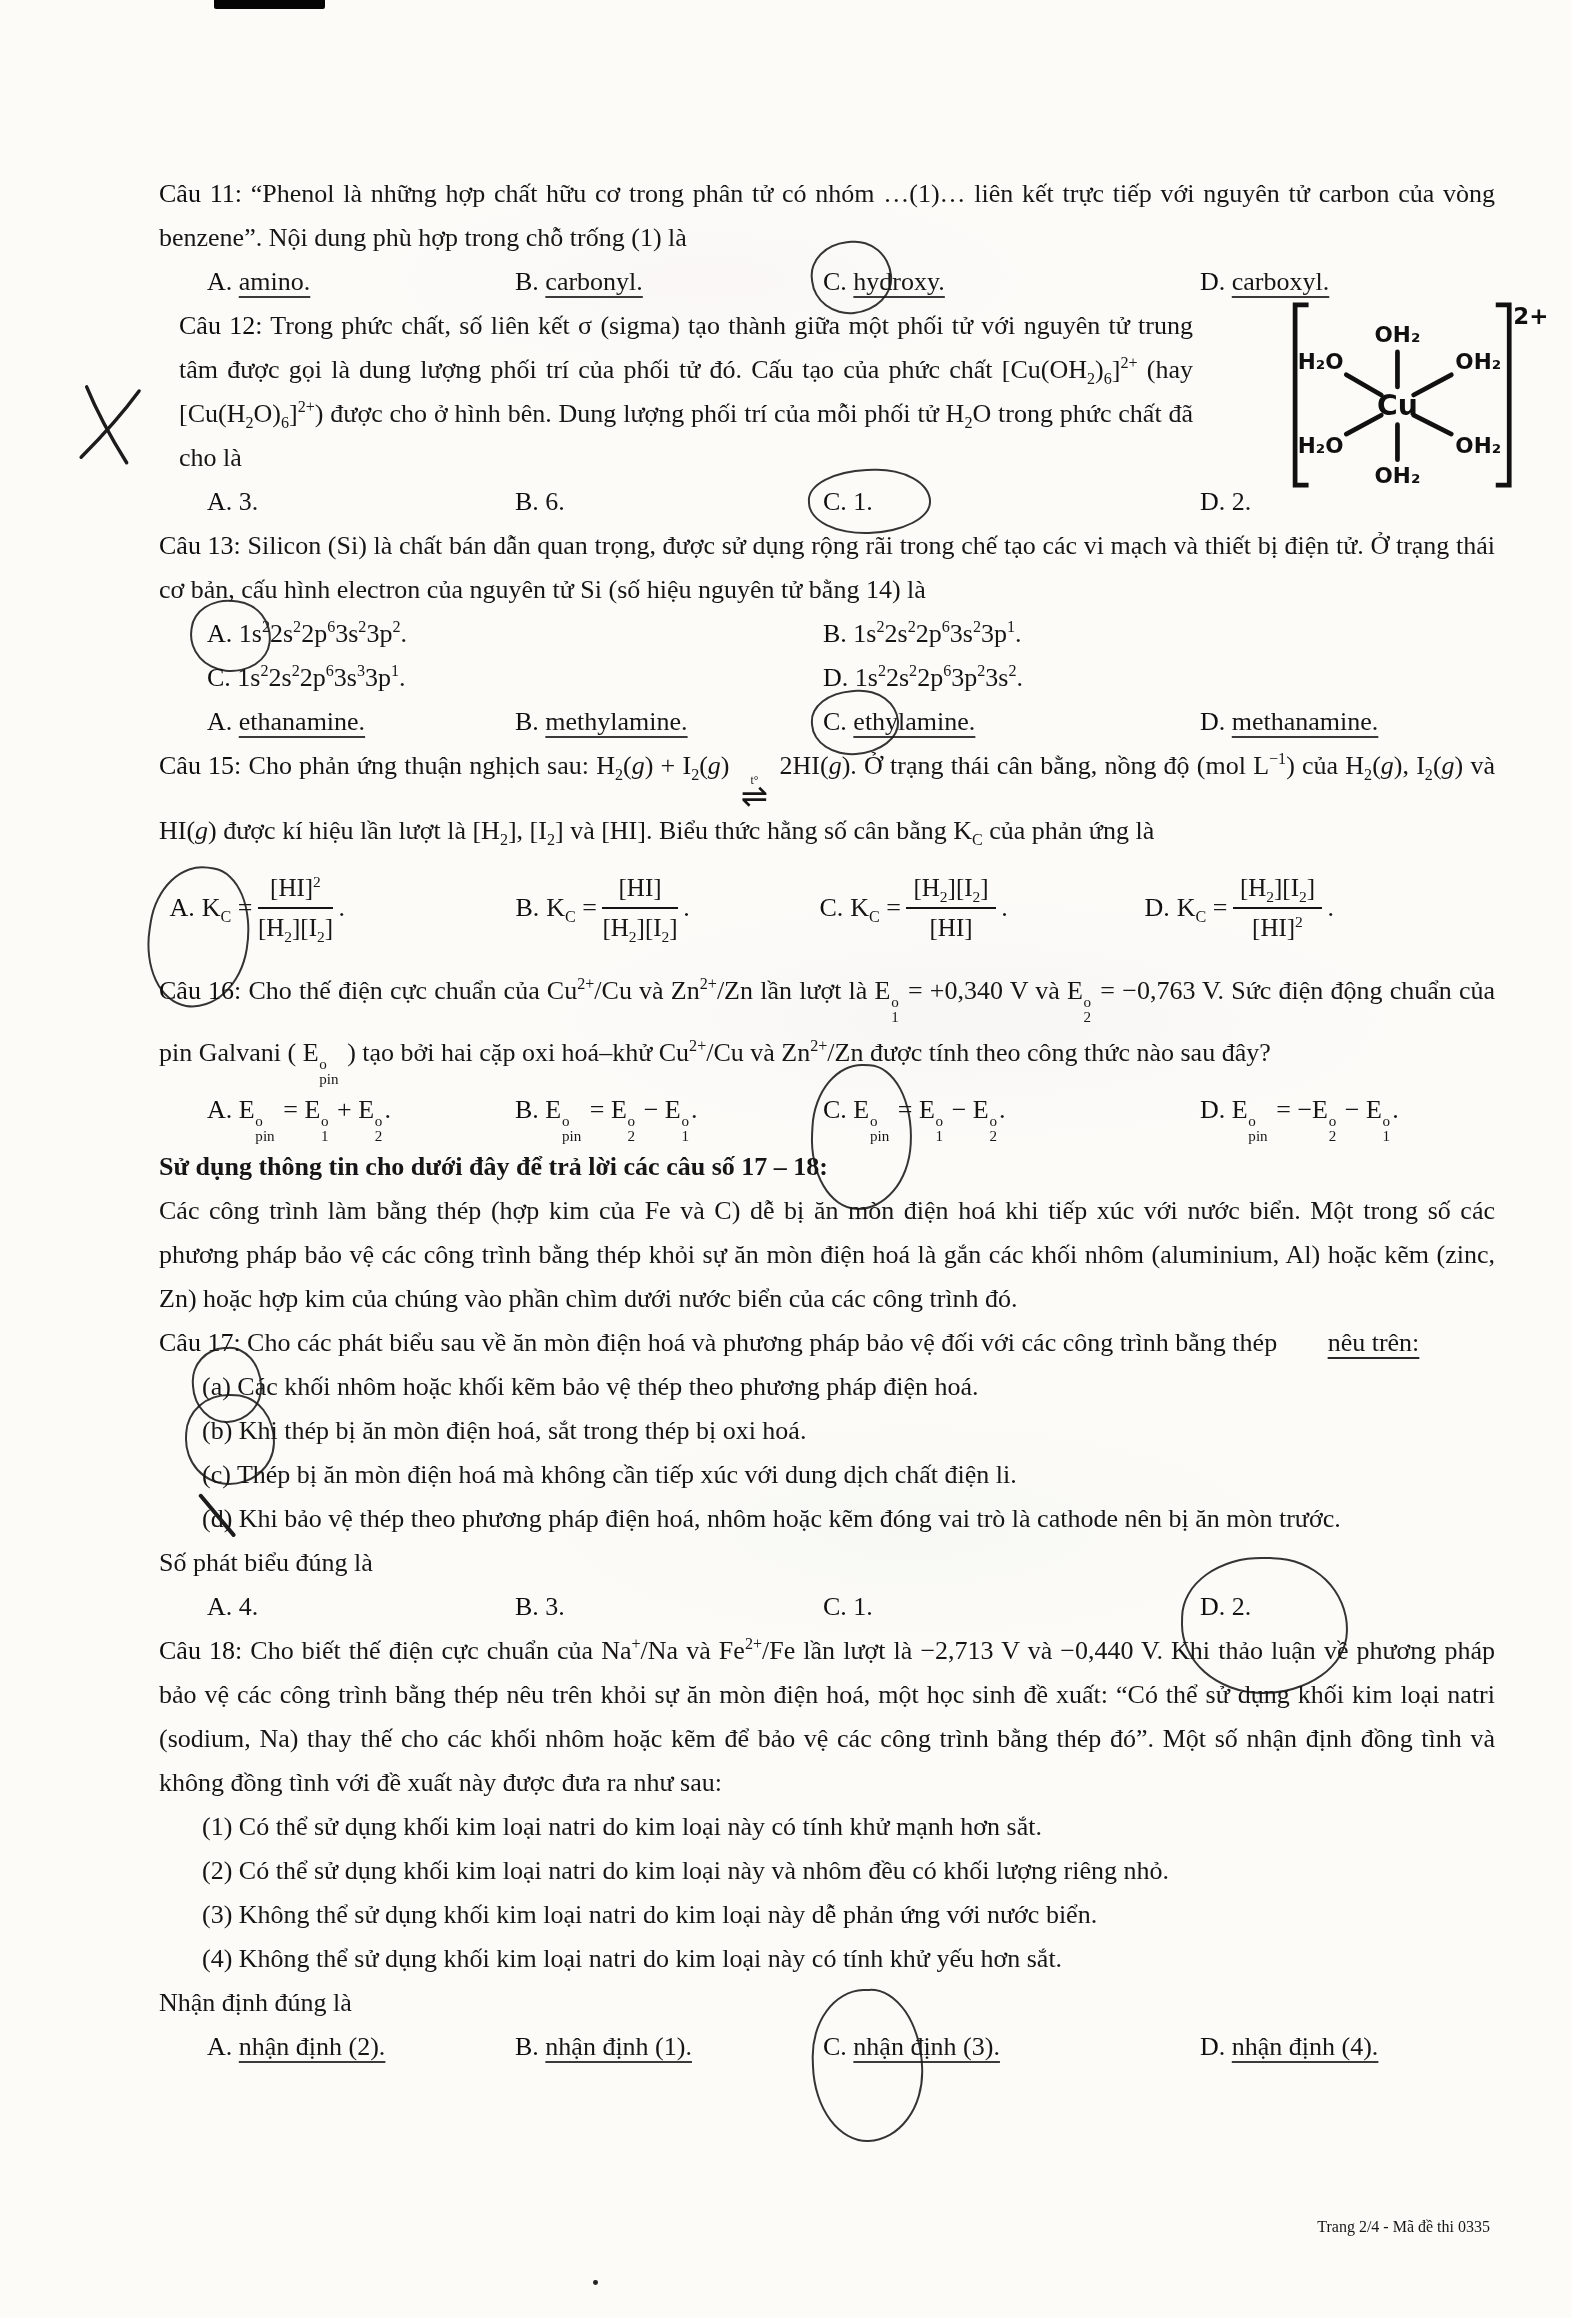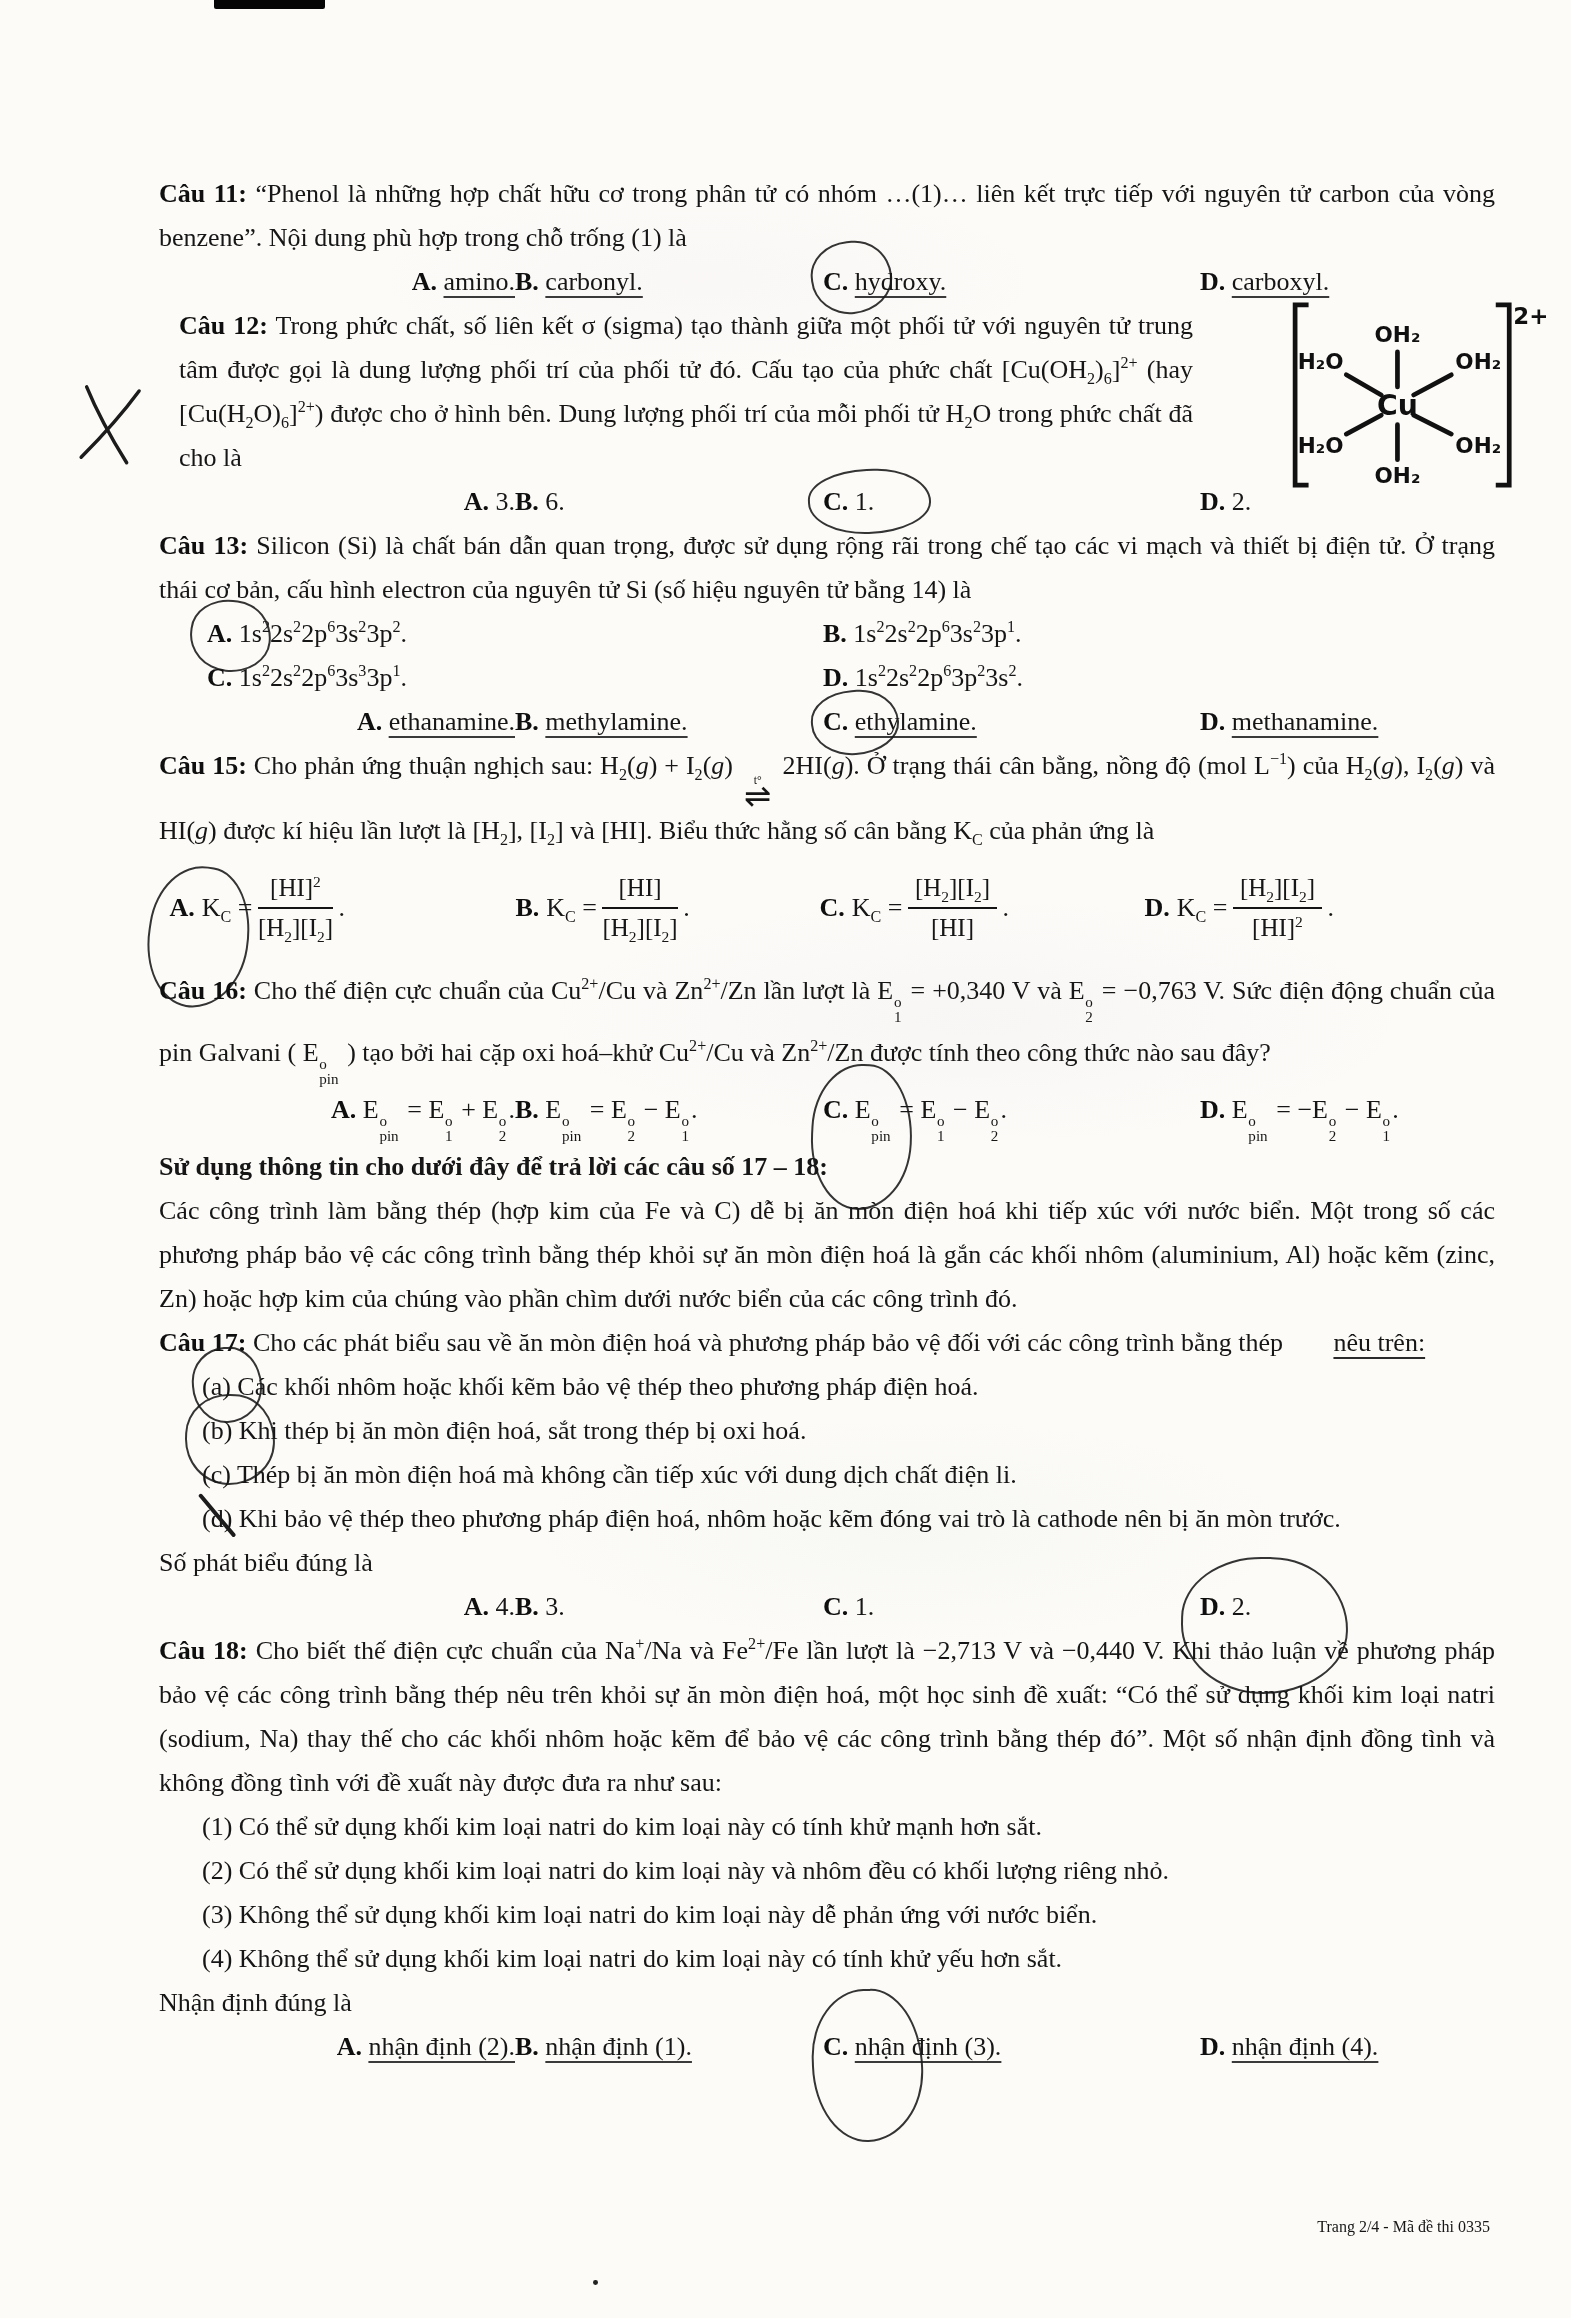--- a/index.html
+++ b/index.html
@@ -12,29 +12,29 @@
       radial-gradient(ellipse 623px 180px at 62% 44%, rgba(150,140,190,0.045), transparent 70%),
       radial-gradient(ellipse 553px 166px at 58% 66%, rgba(130,160,140,0.04), transparent 70%),
       radial-gradient(ellipse 484px 138px at 45% 12%, rgba(190,150,190,0.035), transparent 70%);
     overflow:hidden;
     box-sizing:border-box;
     padding:172px 77px 0 159px;
     font-family:"Liberation Serif","DejaVu Serif",serif;
     font-size:26px;line-height:44px;color:#161616;
   }
   p{margin:0;text-align:justify;}
-  b{font-weight:bold;color:#0f0f0f;}
+  b{font-weight:normal;color:#0f0f0f;}
   sub,sup{font-size:0.62em;line-height:0;}
   i{font-style:italic;}
   .q{position:relative;}
   .qt-12{padding-right:302px;margin-left:20px;}
   .q16 p{line-height:53px;}
   .optrow{margin-left:48px;line-height:44px;white-space:nowrap;}
   .opt{display:inline-block;position:relative;}
-  .w1{width:308px;text-align:right;} .w2{width:308px;} .w3{width:377px;}
+  .w1{width:308px;} .w2{width:308px;} .w3{width:377px;}
   .two .opt{width:616px;}
   .u{text-decoration:underline;text-decoration-thickness:1.7px;text-underline-offset:5.5px;text-decoration-color:#3a3a3a;}
   .ul{text-decoration:underline;text-decoration-thickness:2.1px;text-underline-offset:5.5px;text-decoration-color:#2a2a2a;margin-left:44px;}
   .stmt{padding-left:43px;line-height:44px;}
   .prompt{line-height:44px;}
   .heading{font-weight:bold;line-height:44px;}
   
   .fracrow{margin-left:10.4px;display:flex;align-items:center;height:111px;white-space:nowrap;}
   .fopt{display:flex;align-items:center;position:relative;}
   .f1{width:346px;} .f2{width:304px;} .f3{width:325px;}

